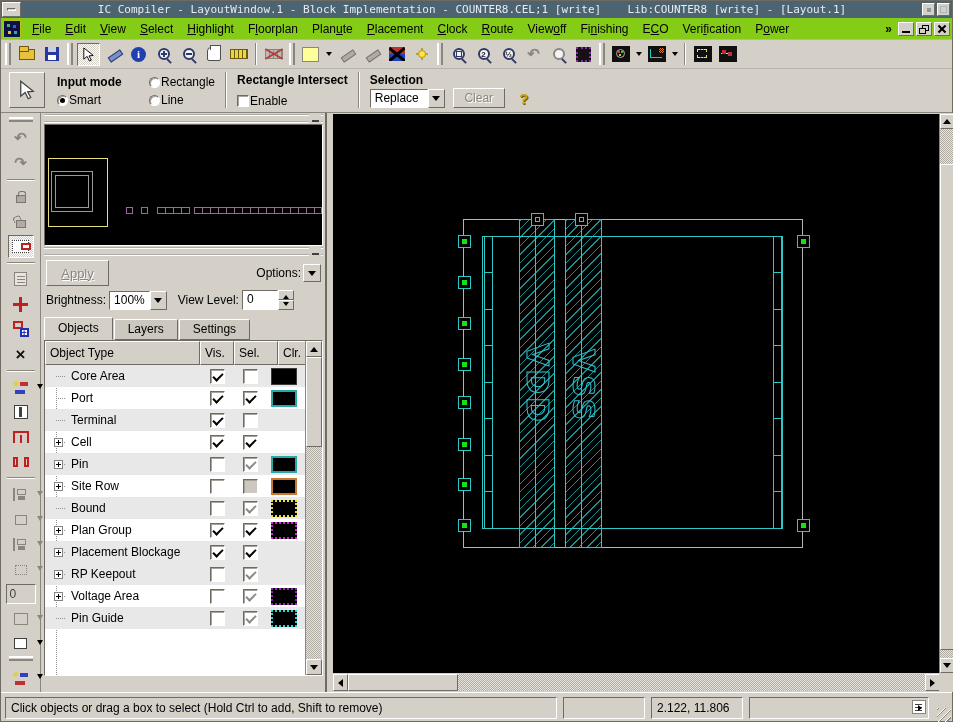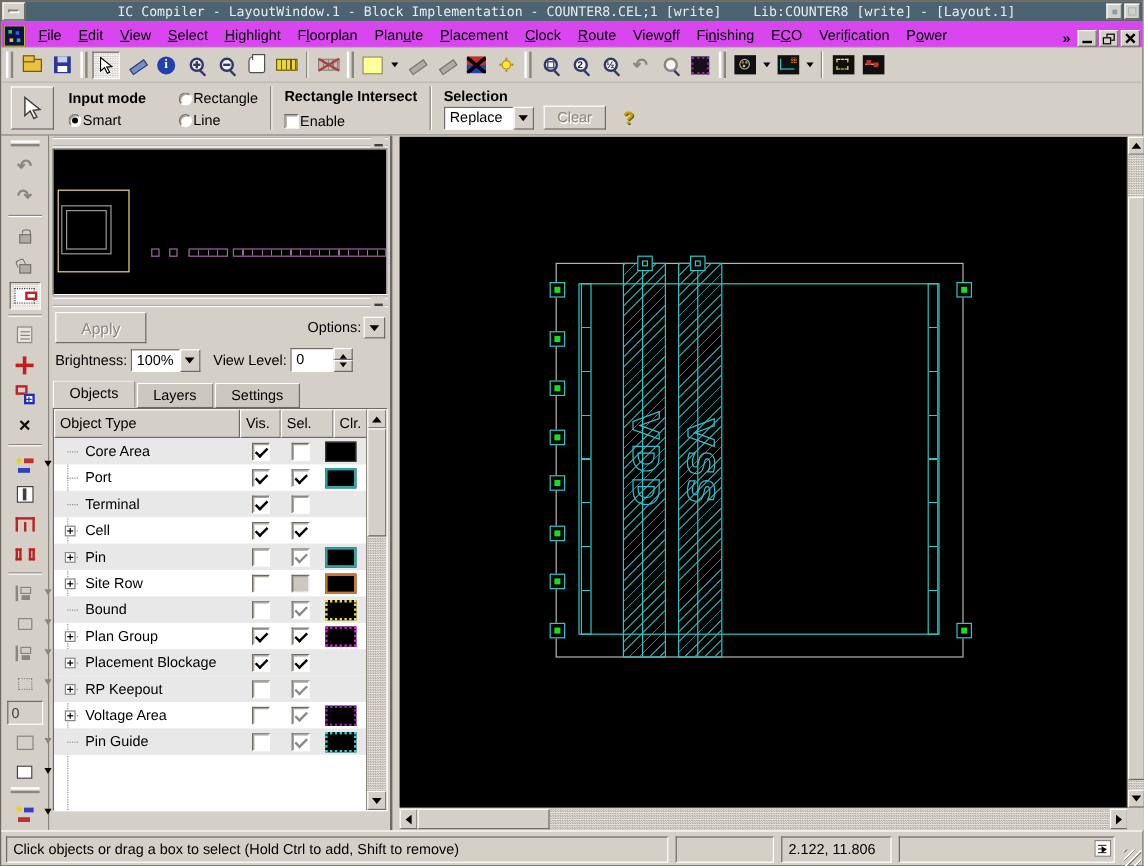--- a/index.html
+++ b/index.html
@@ -24,21 +24,21 @@
   
   .titlebar { position:absolute; left:0; top:0; width:100%; height:17px; background:#4c6472; display:flex; align-items:center; }
   .sysbtn { width:19px; height:15px; margin:1px; display:flex; align-items:center; justify-content:center; }
   .sysbtn .dash { width:9px; height:3px; border:1px solid; border-color:#6f6b63 #fff #fff #6f6b63; background:#d4d0c8; }
   .title-text { flex:1; text-align:center; color:#e6ecef; font-family:"DejaVu Sans Mono", monospace; font-size:11px; white-space:pre; overflow:hidden; }
   .tb-mini { width:13px; height:13px; margin-right:2px; display:flex; align-items:center; justify-content:center; }
   .tb-mini .dot { width:4px; height:4px; background:#8a9aa4; }
   .tb-mini .sq { width:7px; height:7px; border:1px solid #aab6bc; }
 
   
-  .menubar { position:absolute; left:0; top:17px; width:100%; height:22px; background:#d946ef; display:flex; align-items:flex-end; border-bottom:1px solid #b8b4ac; }
+  .menubar { position:absolute; left:0; top:17px; width:100%; height:22px; background:#84cc16; display:flex; align-items:center; border-bottom:1px solid #b8b4ac; }
   .appicon { width:18px; height:18px; margin:0 4px 0 2px; background:#101048; border:1px solid #b8c020; position:relative; }
   .appicon i { position:absolute; width:3px; height:3px; }
   .menu-item { padding:3px 7px; white-space:nowrap; }
   .menu-item .mn { text-decoration:underline; }
   .menubar-right { margin-left:auto; display:flex; align-items:center; }
   .overflow-glyph { font-weight:bold; margin-right:6px; }
   .winbtn { width:16px; height:14px; margin-right:2px; position:relative; }
   .winbtn .minbar { position:absolute; left:3px; bottom:2px; width:8px; height:2px; background:#000; }
   .winbtn .rs1 { position:absolute; left:5px; top:2px; width:7px; height:6px; border:1px solid #000; background:#d4d0c8; }
   .winbtn .rs2 { position:absolute; left:2px; top:5px; width:7px; height:6px; border:1px solid #000; background:#d4d0c8; }
@@ -153,21 +153,21 @@
   .phead .minbtn .bar { width:7px; height:2px; background:#404040; margin-bottom:2px; }
   .minimap { position:relative; margin:0 2px; height:122px; background:#000; border:1px solid; border-color:#6f6b63 #fff #fff #6f6b63; overflow:hidden; }
   .mm-view { position:absolute; left:3px; top:33px; width:60px; height:69px; border:1px solid #e6de7c; }
   .mm-die { position:absolute; left:6px; top:46px; width:42px; height:41px; border:1px solid #9a9a9a; }
   .mm-die::after { content:""; position:absolute; left:3px; top:3px; right:3px; bottom:3px; border:1px solid #9a9a9a; }
   .mm-strip { position:absolute; height:7px; border:1px solid #9a6a9a; background-image:repeating-linear-gradient(90deg, transparent 0 7px, #9a6a9a 7px 8px); }
   .mm-sq { position:absolute; width:7px; height:7px; border:1px solid #9a6a9a; }
 
   .ctrl-area { position:relative; margin:2px 2px 0; }
   .row-apply { display:flex; align-items:center; margin:4px 2px; }
-  .apply-btn { width:76px; height:26px; font-size:13px; }
+  .apply-btn { width:63px; height:26px; font-size:13px;text-decoration:underline; }
   .options-wrap { margin-left:auto; display:flex; align-items:center; gap:2px; }
   .opt-btn { width:18px; height:18px; }
   .row-bright { display:flex; align-items:center; margin:4px 2px 6px; gap:3px; }
   .spin { display:flex; height:20px; }
   .spin .field { width:36px; background:#fff; border:1px solid; border-color:#6f6b63 #fff #fff #6f6b63; padding:1px 4px; }
   .spin .arrows { width:16px; display:flex; flex-direction:column; }
   .spin .arrows .btn { flex:1; }
   .spin .tri-u { border-width:3px; border-bottom-width:4px; margin:0; }
   .spin .tri-d { border-width:3px; border-top-width:4px; margin:0; }
 

